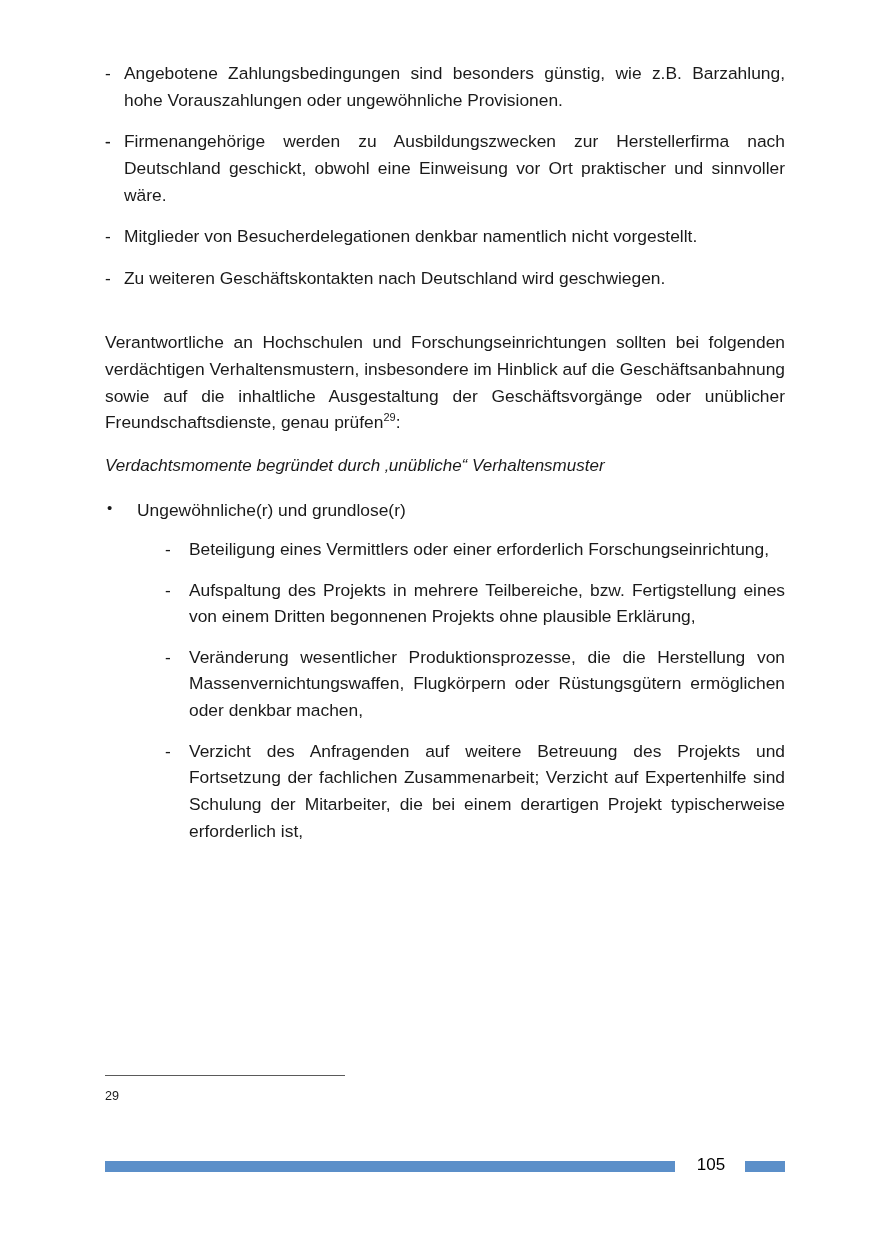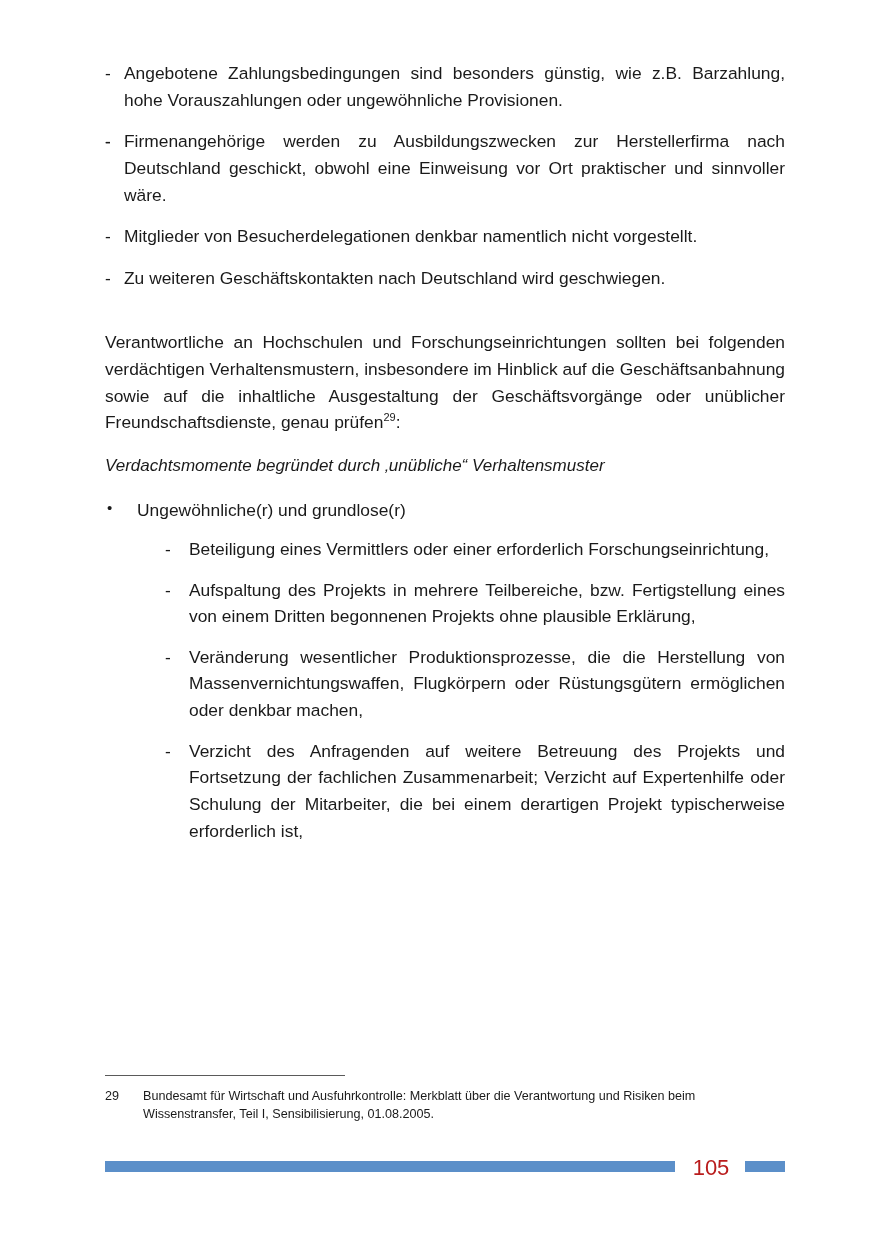--- a/index.html
+++ b/index.html
@@ -149,22 +149,22 @@
     width: 570px;
     height: 11px;
     background: #5b8fc9;
   }
   .footer-page-num {
     position: absolute;
     left: 580px;
     top: 0;
     width: 52px;
     text-align: center;
-    font-size: 22px;
-    color: #b91c1c;
+    font-size: 17px;
+    color: #000000;
   }
   .footer-bar-short {
     position: absolute;
     left: 640px;
     top: 6px;
     width: 40px;
     height: 11px;
     background: #5b8fc9;
   }
 </style>
@@ -218,31 +218,30 @@
       <li class="sub-dash-item">
         <span class="dash-marker">-</span>
         <span>Aufspaltung des Projekts in mehrere Teilbereiche, bzw. Fertigstellung eines von einem Dritten begonnenen Projekts ohne plausible Erklärung,</span>
       </li>
       <li class="sub-dash-item">
         <span class="dash-marker">-</span>
         <span>Veränderung wesentlicher Produktionsprozesse, die die Herstellung von Massenvernichtungswaffen, Flugkörpern oder Rüstungsgütern ermöglichen oder denkbar machen,</span>
       </li>
       <li class="sub-dash-item">
         <span class="dash-marker">-</span>
-        <span>Verzicht des Anfragenden auf weitere Betreuung des Projekts und Fortsetzung der fachlichen Zusammenarbeit; Verzicht auf Expertenhilfe oder Schulung der Mitarbeiter, die bei einem derartigen Projekt typischerweise erforderlich ist,</span>
+        <span>Verzicht des Anfragenden auf weitere Betreuung des Projekts und Fortsetzung der fachlichen Zusammenarbeit; Verzicht auf Expertenhilfe sind Schulung der Mitarbeiter, die bei einem derartigen Projekt typischerweise erforderlich ist,</span>
       </li>
     </ul>
 
   </div>
 
   <div class="footnote-area">
     <div class="footnote-rule"></div>
     <div class="footnote">
       <span class="fn-num">29</span>
-      <span>Bundesamt für Wirtschaft und Ausfuhrkontrolle: Merkblatt über die Verantwortung und Risiken beim Wissenstransfer, Teil I, Sensibilisierung, 01.08.2005.</span>
     </div>
   </div>
 
   <div class="footer">
     <div class="footer-bar-long"></div>
     <div class="footer-page-num">105</div>
     <div class="footer-bar-short"></div>
   </div>
 
 </div>

